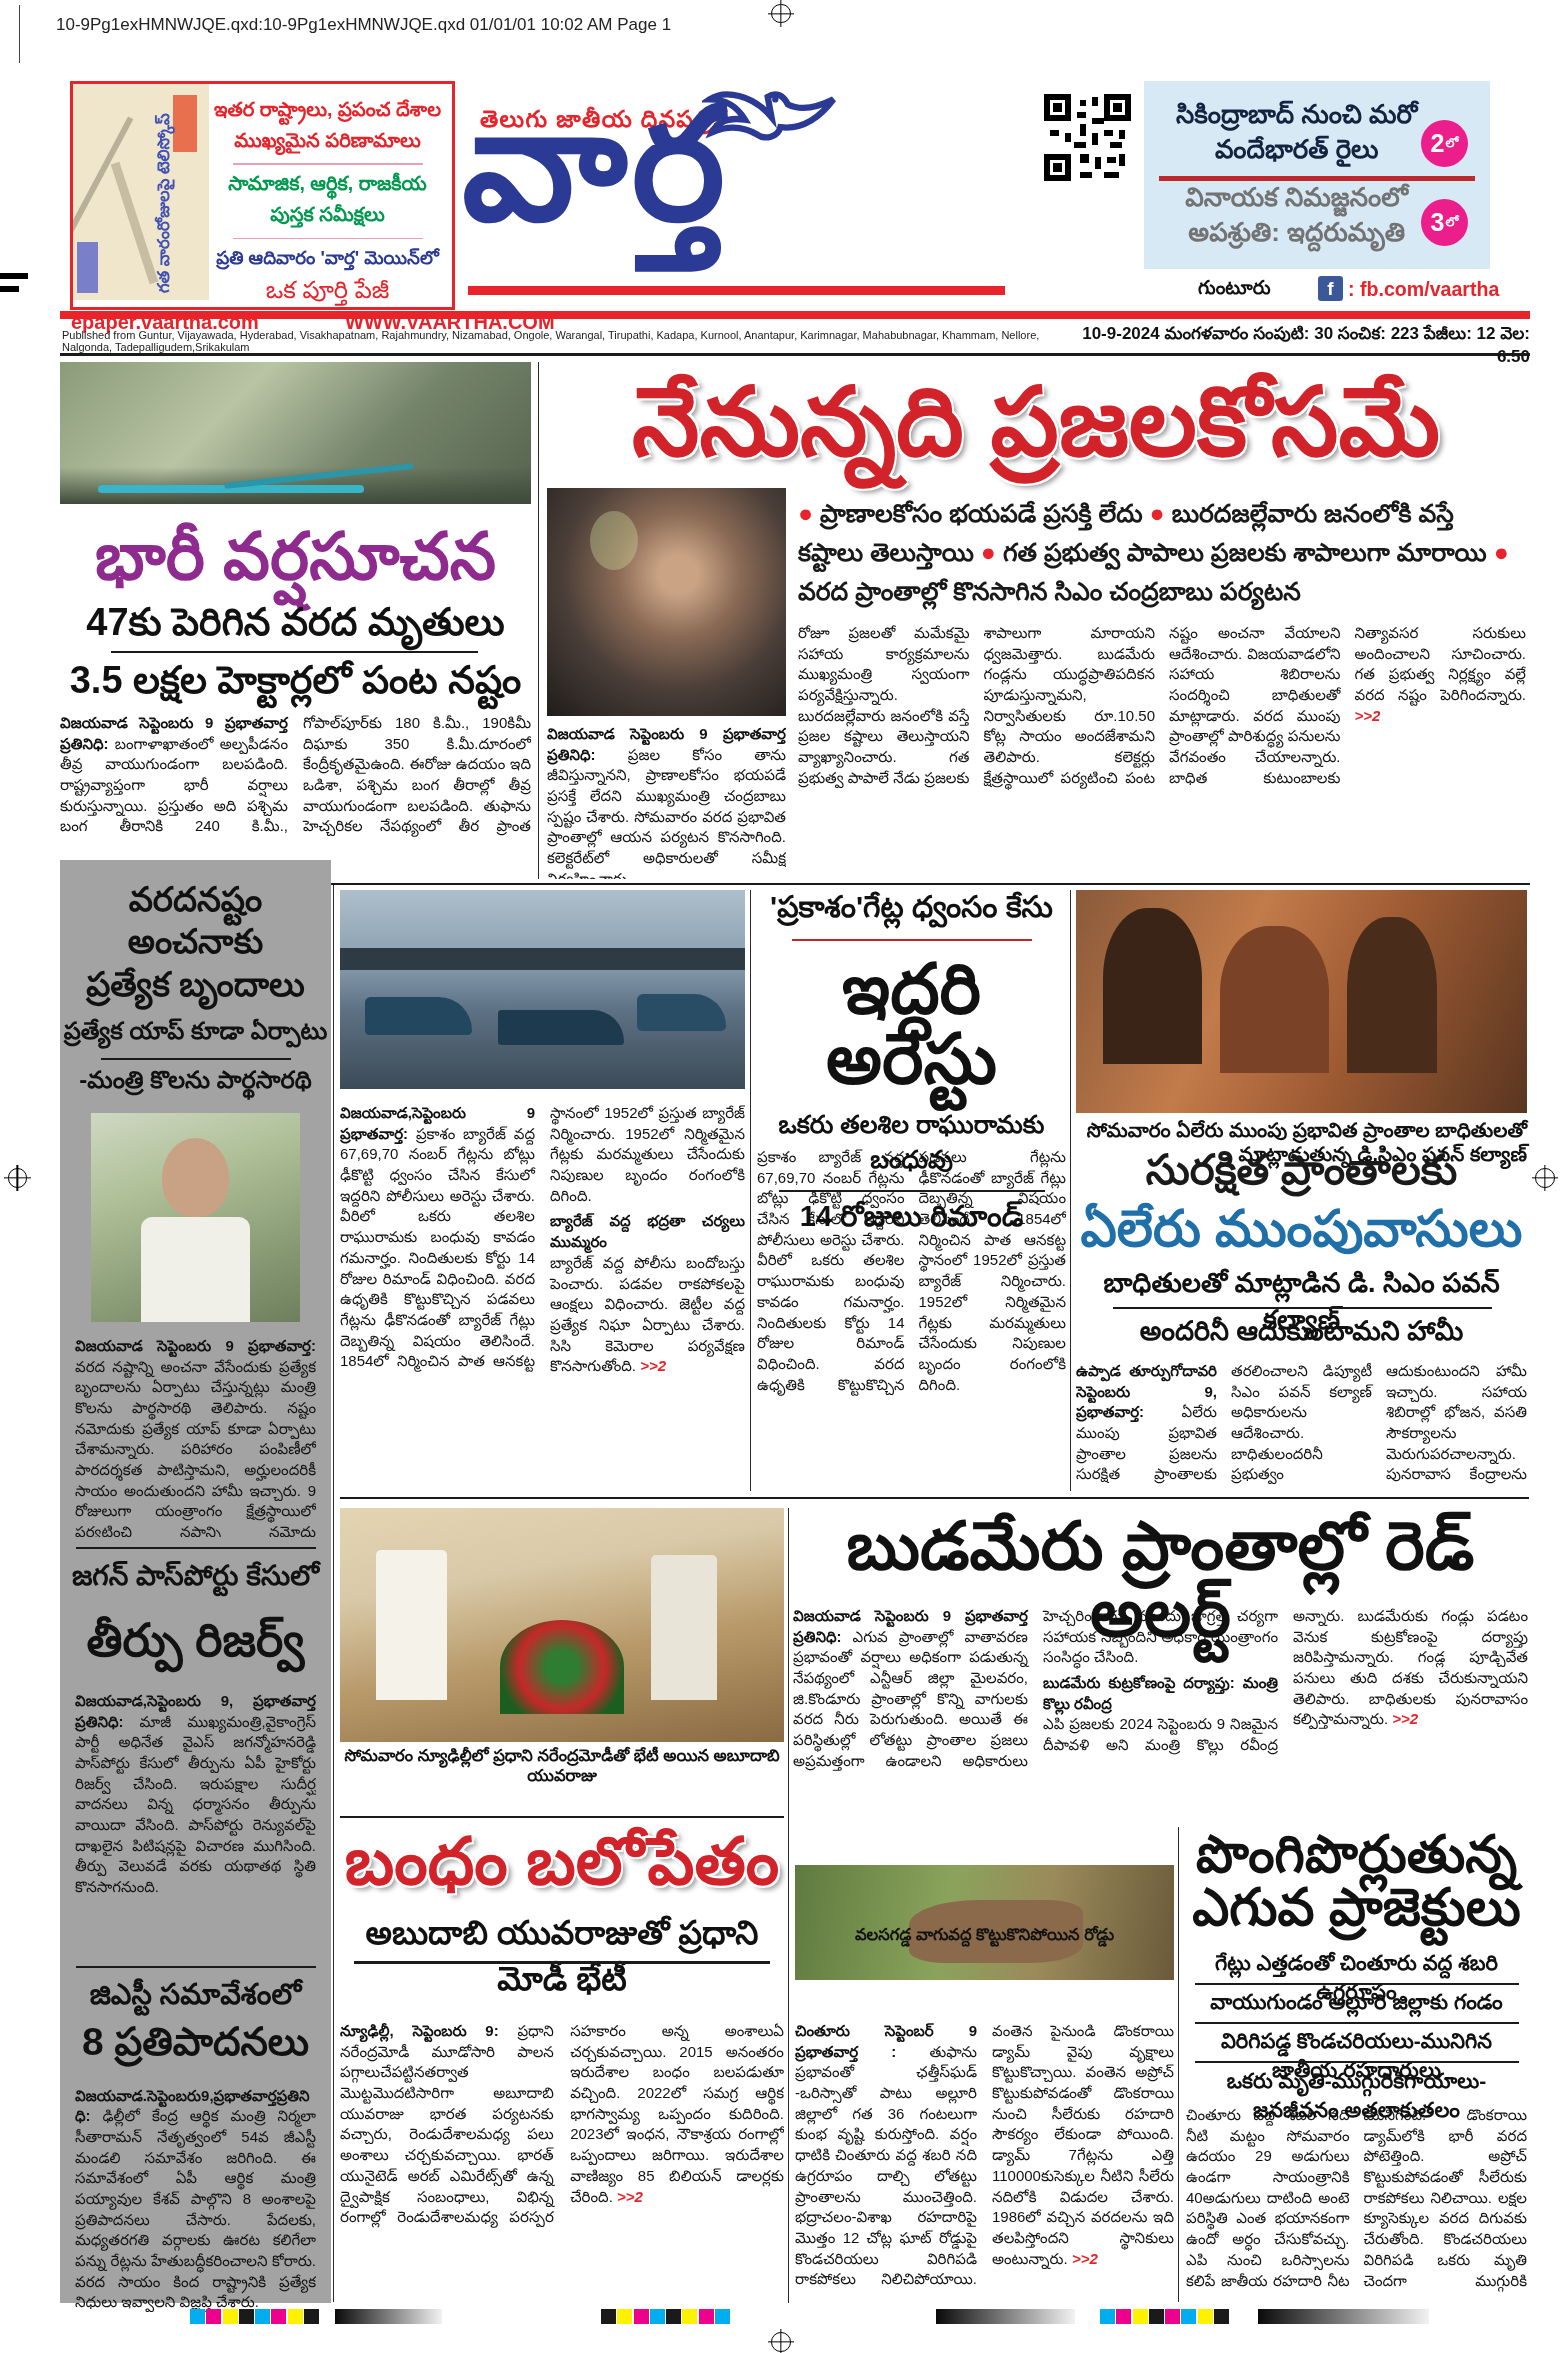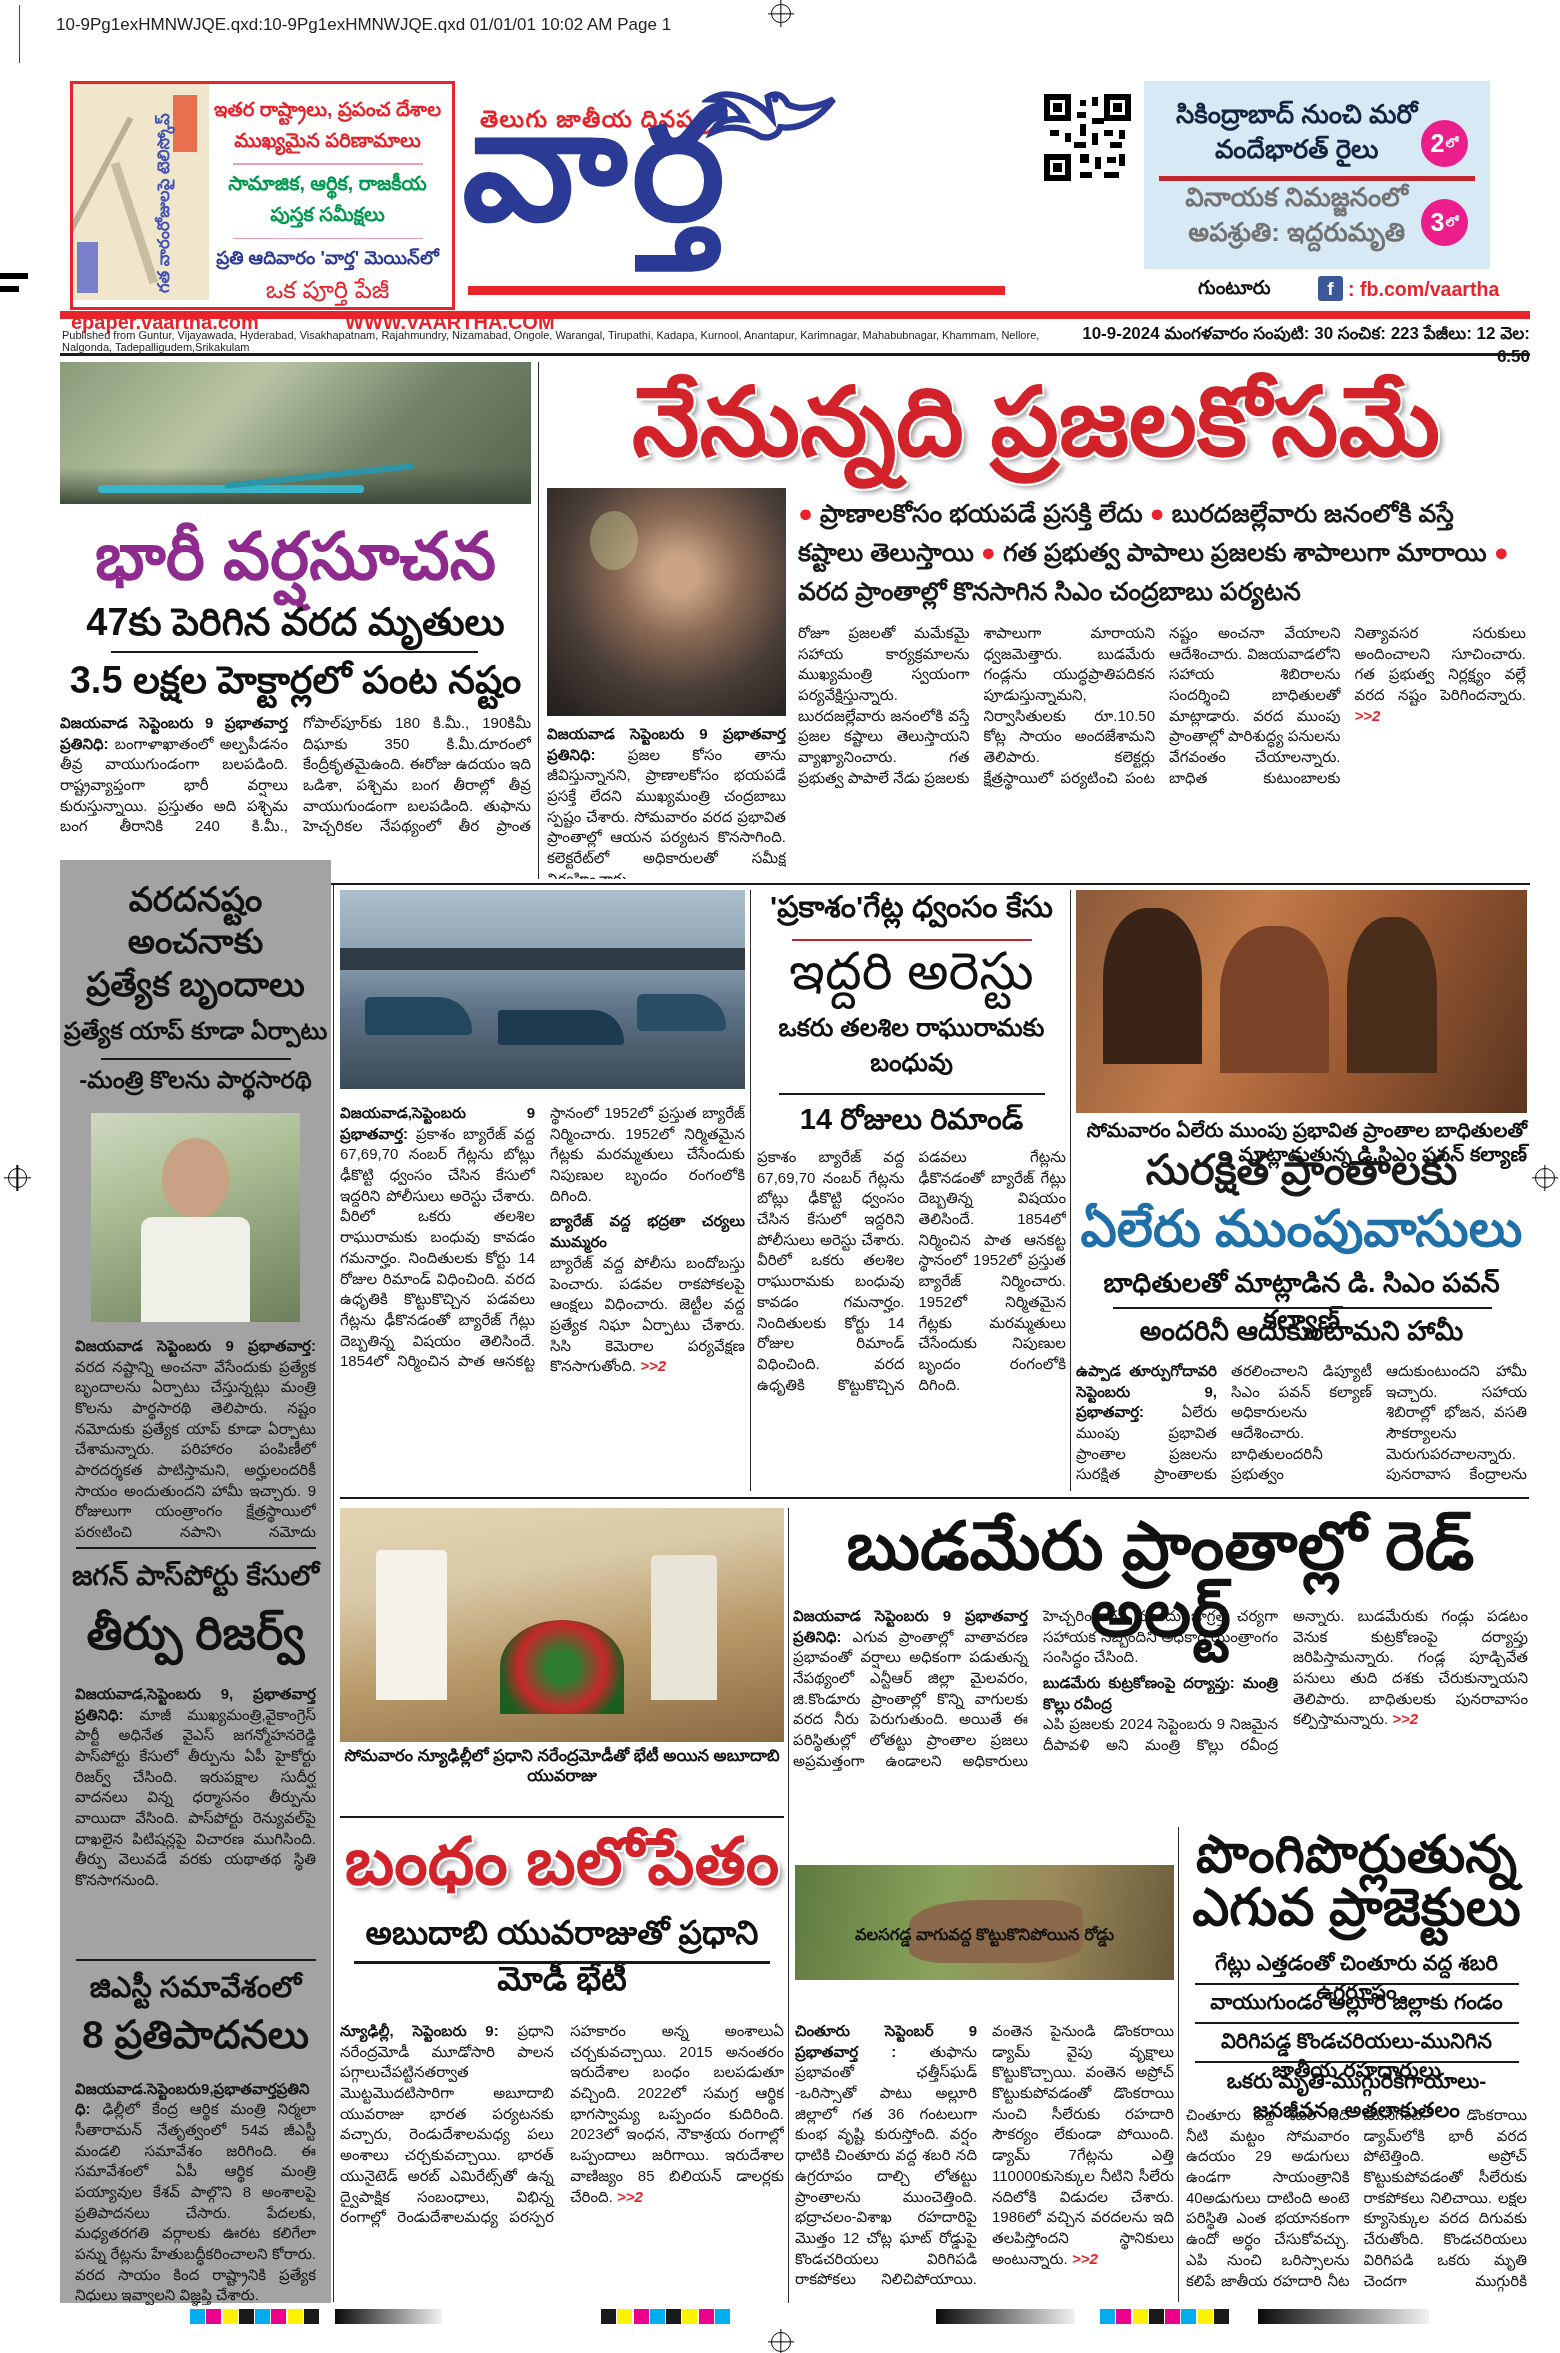--- a/index.html
+++ b/index.html
@@ -183,21 +183,21 @@
       <div class="abs" style="left:24%;top:50%;width:52%;height:50%;border-radius:11.4px 11.4px 0 0;background:#f0efe8;"></div>
     </div>
     <div class="body-txt" style="margin:14px 15px 0;height:201px;">
       <span class="dl">విజయవాడ సెప్టెంబరు 9 ప్రభాతవార్త:</span>
       <span>వరద నష్టాన్ని అంచనా వేసేందుకు ప్రత్యేక బృందాలను ఏర్పాటు చేస్తున్నట్లు మంత్రి కొలను పార్థసారథి తెలిపారు. నష్టం నమోదుకు ప్రత్యేక యాప్ కూడా ఏర్పాటు చేశామన్నారు. పరిహారం పంపిణీలో పారదర్శకత పాటిస్తామని, అర్హులందరికీ సాయం అందుతుందని హామీ ఇచ్చారు. 9 రోజులుగా యంత్రాంగం క్షేత్రస్థాయిలో పర్యటించి నష్టాన్ని నమోదు చేస్తోందన్నారు. ప్రజలు ఆందోళన చెందాల్సిన అవసరం లేదని భరోసా ఇచ్చారు.</span>
       
     </div>
     <div style="margin:10px auto 0;width:240px;height:1.9px;background:#1a1a1a;"></div>
 
     <div class="center" style="margin-top:11.4px;font-weight:bold;font-size:28px;">జగన్ పాస్‌పోర్టు కేసులో</div>
-    <div class="center" style="margin-top:7px;font-weight:bold;font-size:46px;">తీర్పు రిజర్వ్</div>
+    <div class="center" style="margin-top:14px;font-weight:bold;font-size:46px;">తీర్పు రిజర్వ్</div>
     <div class="body-txt" style="margin:12.6px 15px 0;height:266px;">
       <span class="dl">విజయవాడ,సెప్టెంబరు 9, ప్రభాతవార్త ప్రతినిధి:</span>
       <span>మాజీ ముఖ్యమంత్రి,వైకాంగ్రెస్ పార్టీ అధినేత వైఎస్ జగన్మోహనరెడ్డి పాస్‌పోర్టు కేసులో తీర్పును ఏపీ హైకోర్టు రిజర్వ్ చేసింది. ఇరుపక్షాల సుదీర్ఘ వాదనలు విన్న ధర్మాసనం తీర్పును వాయిదా వేసింది. పాస్‌పోర్టు రెన్యువల్‌పై దాఖలైన పిటిషన్లపై విచారణ ముగిసింది. తీర్పు వెలువడే వరకు యథాతథ స్థితి కొనసాగనుంది.</span>
     </div>
     <div style="margin:8.9px auto 0;width:240px;height:1.9px;background:#1a1a1a;"></div>
 
     <div class="center" style="margin-top:10px;font-weight:bold;font-size:29px;">జిఎస్టీ సమావేశంలో</div>
     <div class="center" style="margin-top:2.5px;font-weight:bold;font-size:39px;">8 ప్రతిపాదనలు</div>
     <div class="body-txt" style="margin:11.4px 15px 0;height:272px;">
       <span class="dl">విజయవాడ.సెప్టెంబరు9,ప్రభాతవార్తప్రతినిధి:</span>
@@ -220,21 +220,21 @@
     <span class="dl" style="display:block;margin-top:5px;">బ్యారేజ్ వద్ద భద్రతా చర్యలు ముమ్మరం</span>
     <span>బ్యారేజ్ వద్ద పోలీసు బందోబస్తు పెంచారు. పడవల రాకపోకలపై ఆంక్షలు విధించారు. జెట్టీల వద్ద ప్రత్యేక నిఘా ఏర్పాటు చేశారు. సిసి కెమెరాల పర్యవేక్షణ కొనసాగుతోంది.</span>
     <span class="more">&gt;&gt;2</span>
   </div>
 
   <div class="rule-v" style="left:750px;top:890px;width:1.3px;height:601px;"></div>
 
   <div class="abs center" style="left:757px;top:890px;width:309px;">
     <div style="font-weight:bold;font-size:30px;">'ప్రకాశం'గేట్ల ధ్వంసం కేసు</div>
     <div style="margin:7.6px auto 0;width:240px;height:2.5px;background:#c0272d;"></div>
-    <div style="margin-top:4px;font-weight:normal;font-size:52px;line-height:1.0;">ఇద్దరి అరెస్టు</div>
+    <div style="margin-top:13px;font-weight:bold;font-size:70px;line-height:1.0;">ఇద్దరి అరెస్టు</div>
     <div style="margin-top:16.4px;font-weight:bold;font-size:25px;">ఒకరు తలశిల రాఘురామకు బంధువు</div>
     <div style="margin:10px auto 0;width:266px;height:1.9px;background:#1a1a1a;"></div>
     <div style="margin-top:7.6px;font-weight:bold;font-size:29px;">14 రోజులు రిమాండ్</div>
   </div>
 
   <div class="abs body-txt" style="left:757px;top:1147px;width:309px;height:341px;column-count:2;column-gap:14px;">
     <span>ప్రకాశం బ్యారేజ్ వద్ద 67,69,70 నంబర్ గేట్లను బోట్లు ఢీకొట్టి ధ్వంసం చేసిన కేసులో ఇద్దరిని పోలీసులు అరెస్టు చేశారు. వీరిలో ఒకరు తలశిల రాఘురామకు బంధువు కావడం గమనార్హం. నిందితులకు కోర్టు 14 రోజుల రిమాండ్ విధించింది. వరద ఉధృతికి కొట్టుకొచ్చిన పడవలు గేట్లను ఢీకొనడంతో బ్యారేజ్ గేట్లు దెబ్బతిన్న విషయం తెలిసిందే. 1854లో నిర్మించిన పాత ఆనకట్ట స్థానంలో 1952లో ప్రస్తుత బ్యారేజ్ నిర్మించారు. 1952లో నిర్మితమైన గేట్లకు మరమ్మతులు చేసేందుకు నిపుణుల బృందం రంగంలోకి దిగింది.</span>
   </div>
 
   <div class="rule-v" style="left:1070px;top:890px;width:1.3px;height:601px;"></div>

